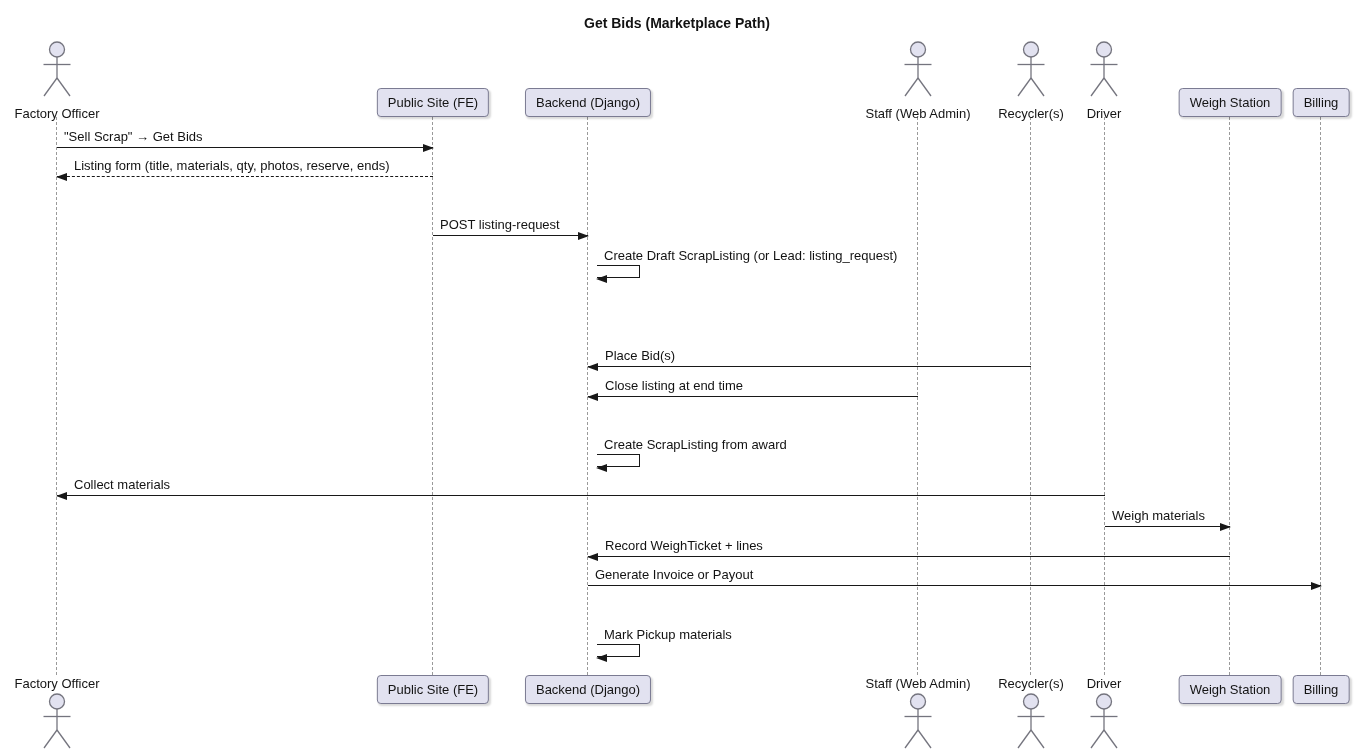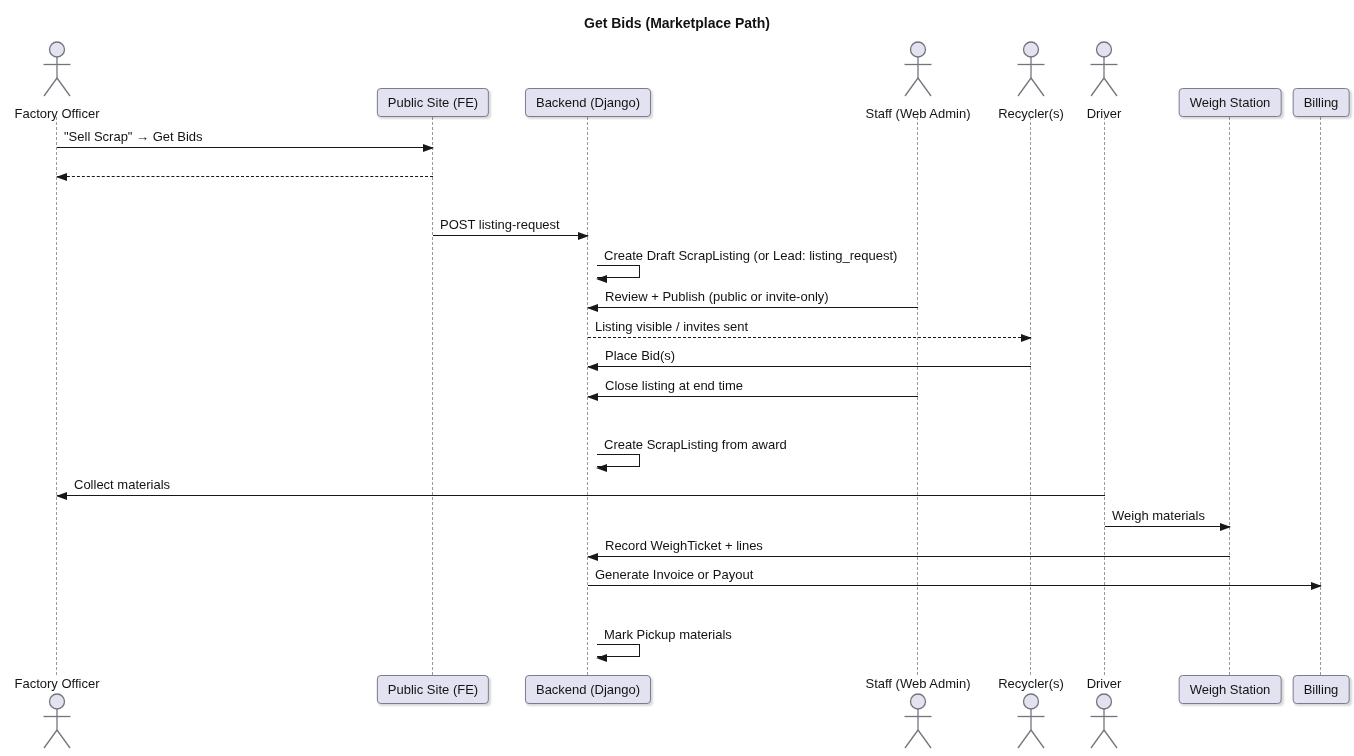--- a/index.html
+++ b/index.html
@@ -108,41 +108,32 @@
   </div>
   <div class="pbox top" style="left:1230px">Weigh Station</div>
   <div class="pbox top" style="left:1321px">Billing</div>
 
   <div class="msg to-right" style="left:57px;top:128px;width:376px">
     <span class="lbl">"Sell Scrap" → Get Bids</span>
     <div class="line"></div>
     <div class="head"></div>
   </div>
   <div class="msg to-left dashed" style="left:57px;top:157px;width:376px">
+    <span class="lbl">Listing form (title, materials, qty, photos, reserve, ends)</span>
     <div class="line"></div>
     <div class="head"></div>
   </div>
   <div class="msg to-right" style="left:433px;top:216px;width:155px">
     <span class="lbl">POST listing-request</span>
     <div class="line"></div>
     <div class="head"></div>
   </div>
   <div class="msg self" style="left:588px;top:245px">
     <span class="lbl">Create Draft ScrapListing (or Lead: listing_request)</span>
     <div class="loop"></div>
-    <div class="head"></div>
-  </div>
-  <div class="msg to-left" style="left:588px;top:288px;width:330px">
-    <span class="lbl">Review + Publish (public or invite-only)</span>
-    <div class="line"></div>
-    <div class="head"></div>
-  </div>
-  <div class="msg to-right dashed" style="left:588px;top:318px;width:443px">
-    <span class="lbl">Listing visible / invites sent</span>
-    <div class="line"></div>
     <div class="head"></div>
   </div>
   <div class="msg to-left" style="left:588px;top:347px;width:443px">
     <span class="lbl">Place Bid(s)</span>
     <div class="line"></div>
     <div class="head"></div>
   </div>
   <div class="msg to-left" style="left:588px;top:377px;width:330px">
     <span class="lbl">Close listing at end time</span>
     <div class="line"></div>

